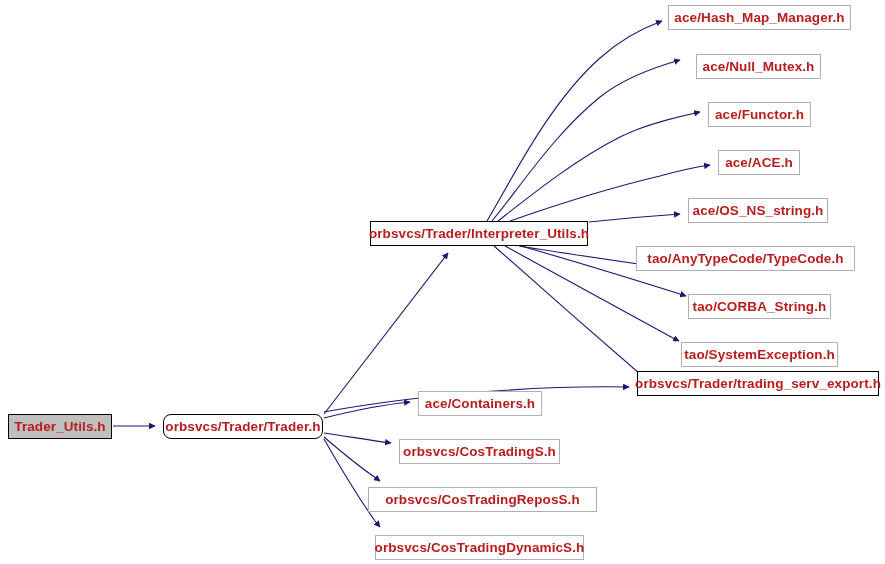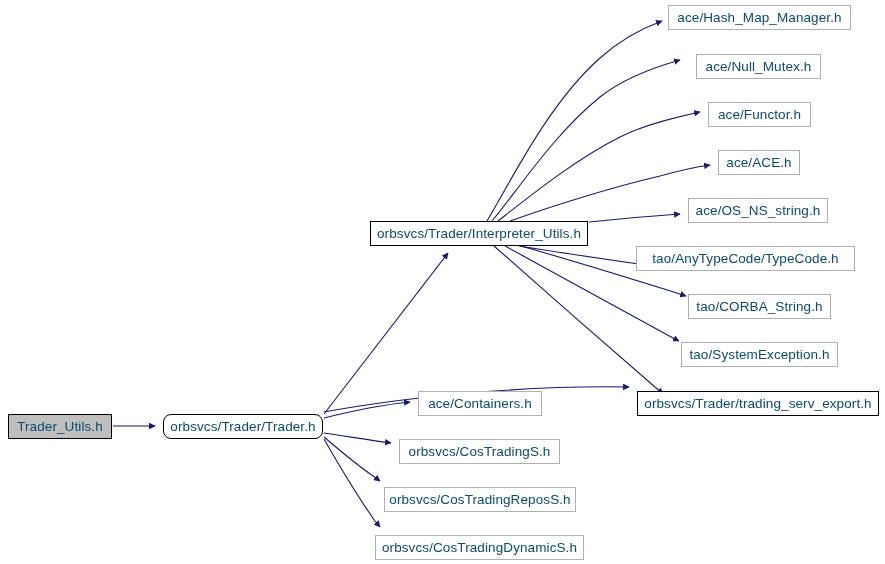--- a/index.html
+++ b/index.html
@@ -26,25 +26,26 @@
   }
   .node {
     position: absolute;
     box-sizing: border-box;
     display: flex;
     align-items: center;
     justify-content: center;
     white-space: nowrap;
     font-size: 13.5px;
     line-height: 1;
-    color: #0c4a6e;
+    color: #b91c1c;
     background: #ffffff;
     border: 1px solid #b0b0b0;
     letter-spacing: 0.1px;
     cursor: default;
+    font-weight: bold;
   }
   .node.local {
     border: 1px solid #000000;
   }
   .node.root {
     background: #bfbfbf;
     border: 1px solid #000000;
   }
   .node-label {
     display: block;
@@ -112,27 +113,27 @@
       </div>
       <div class="node" style="left: 688px; top: 294px; width: 143px; height: 25px;">
         <span class="node-label">tao/CORBA_String.h</span>
       </div>
       <div class="node" style="left: 681px; top: 342px; width: 157px; height: 25px; text-align: right;">
         <span class="node-label">tao/SystemException.h</span>
       </div>
       <div class="node" style="left: 418px; top: 391px; width: 124px; height: 25px;">
         <span class="node-label">ace/Containers.h</span>
       </div>
-      <div class="node local" style="left: 637px; top: 391px; width: 242px; height: 25px;">
+      <div class="node local" style="left: 637px; top: 371px; width: 242px; height: 25px;">
         <span class="node-label">orbsvcs/Trader/trading_serv_export.h</span>
       </div>
       <div class="node" style="left: 399px; top: 439px; width: 161px; height: 25px;">
         <span class="node-label">orbsvcs/CosTradingS.h</span>
       </div>
-      <div class="node" style="left: 384px; top: 487px; width: 192px; height: 25px;">
+      <div class="node" style="left: 368px; top: 487px; width: 229px; height: 25px;">
         <span class="node-label">orbsvcs/CosTradingReposS.h</span>
       </div>
       <div class="node" style="left: 375px; top: 535px; width: 209px; height: 25px;">
         <span class="node-label">orbsvcs/CosTradingDynamicS.h</span>
       </div>
     </div>
 
 </div>
 
 </body></html>

